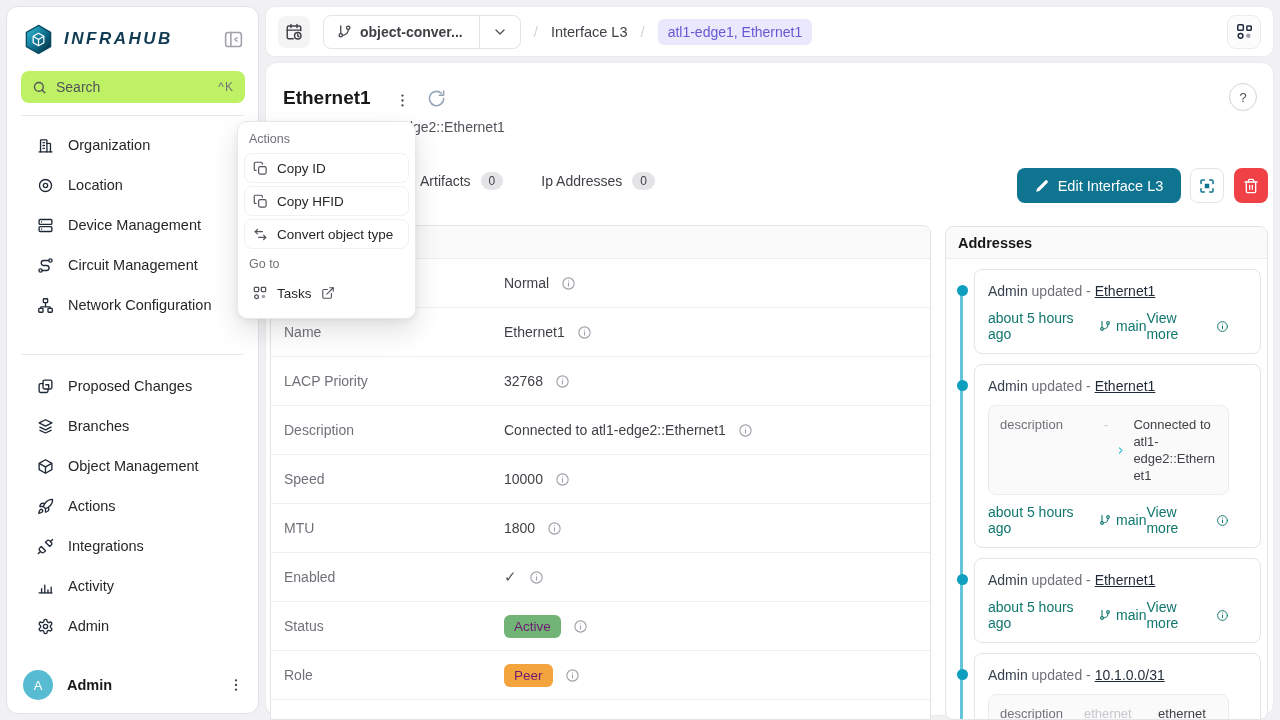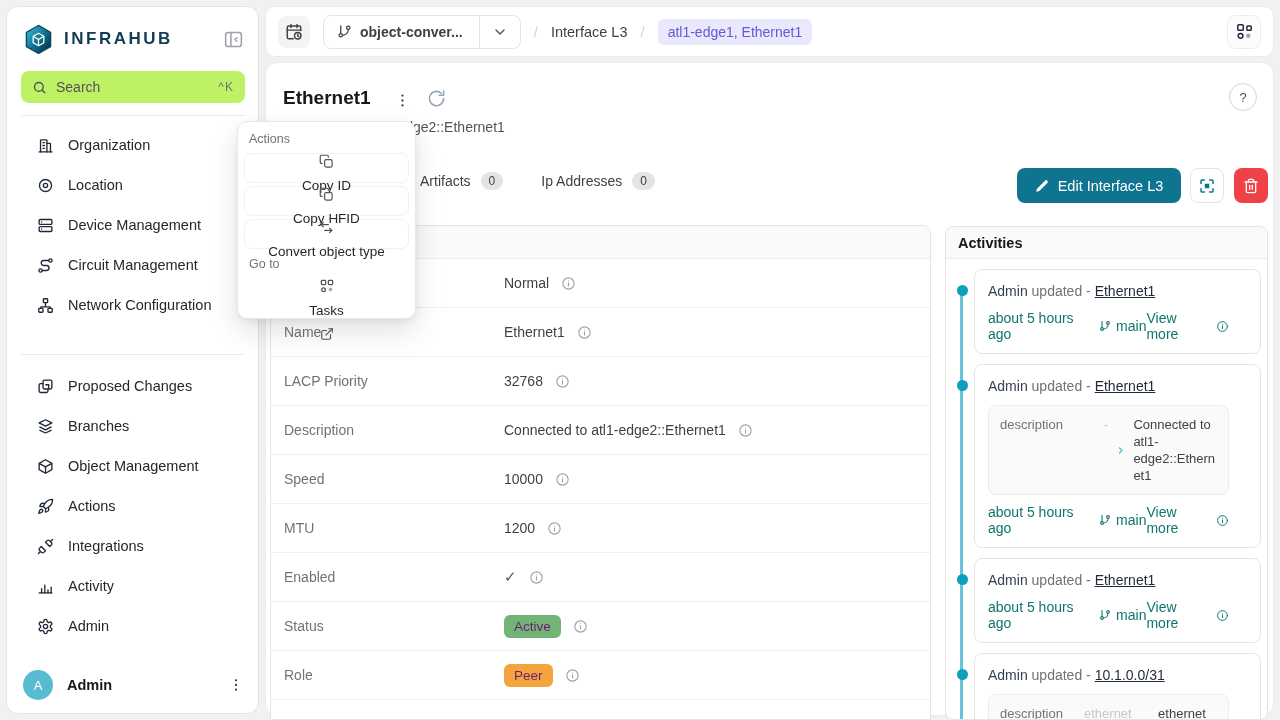--- a/index.html
+++ b/index.html
@@ -6,21 +6,21 @@
   html,body { width:1280px; height:720px; overflow:hidden; }
   body { font-family:"Liberation Sans", sans-serif; background:#f1f1f3; color:#27272a; }
   #app { position:relative; width:1280px; height:720px; overflow:hidden; }
   svg { display:block; }
   .ic { flex:none; }
 
   
   .sidebar { position:absolute; left:6px; top:6px; width:253px; height:708px;
     background:#fff; border:1px solid #e4e4e7; border-radius:12px; }
   .logo-row { position:absolute; left:16px; right:14px; top:13px; height:38px;
-    display:flex; align-items:center; gap:10px; }
+    display:flex; align-items:center; gap:10px;font-style:italic; }
   .logo-text { font-size:17px; font-weight:800; letter-spacing:2.5px; color:#113c54; }
   .collapse-btn { margin-left:auto; color:#a1a1aa; cursor:pointer; }
   .searchbox { position:absolute; left:14px; top:64px; width:224px; height:32px;
     background:#bef264; border-radius:8px; display:flex; align-items:center;
     gap:9px; padding:0 11px; color:#52525b; font-size:14px; cursor:pointer; }
   .kbd { margin-left:auto; font-size:12px; color:#71717a; letter-spacing:1px; }
   .side-divider { position:absolute; left:14px; right:14px; height:1px; background:#e9e9ec; }
   .nav-item { position:absolute; left:14px; right:14px; height:40px; display:flex;
     align-items:center; gap:14px; padding-left:16px; font-size:14.5px; color:#27272a;
     border-radius:8px; cursor:pointer; }
@@ -119,21 +119,21 @@
   .diff-arrow { color:#38bdd4; align-self:center; flex:none; }
   .diff-new { flex:1.2; color:#3f3f46; white-space:pre-line; overflow-wrap:break-word; min-width:0; }
 
   
   .ctx-menu { position:absolute; left:237px; top:121px; width:179px; background:#fff;
     border:1px solid #e8e8eb; border-radius:10px; padding:5px 6px 7px 6px;
     box-shadow:0 12px 28px rgba(0,0,0,.12), 0 2px 6px rgba(0,0,0,.06); z-index:50; }
   .ctx-header { font-size:12.5px; color:#71717a; padding:5px 5px 4px 5px; }
   .ctx-item { height:30px; display:flex; align-items:center; gap:9px; padding:0 8px;
     margin:3px 0; border:1px solid #f1f1f4; border-radius:8px; background:#fff;
-    font-size:13.5px; color:#27272a; cursor:pointer;flex-direction:column; }
+    font-size:13.5px; color:#27272a; cursor:pointer; }
   .ctx-item .ic { color:#52525b; }
   .ext-ic { color:#52525b; }
 </style>
 </head>
 <body>
 
 <div id="app">
 
   <aside class="sidebar">
     <div class="logo-row">
@@ -479,21 +479,21 @@
               <circle cx="12" cy="12" r="9"></circle>
               <path d="M12 11v5"></path>
               <path d="M12 7.5h.01"></path>
             </svg>
           </span>
         </div>
     </div>
     <div class="trow">
       <div class="tlabel">MTU</div>
       <div class="tvalue">
-          <span>1200</span>
+          <span>1800</span>
         <span class="info-ic ic">
             <svg width="15" height="15" viewBox="0 0 24 24" fill="none" stroke="currentColor" stroke-width="1.8" stroke-linecap="round">
               <circle cx="12" cy="12" r="9"></circle>
               <path d="M12 11v5"></path>
               <path d="M12 7.5h.01"></path>
             </svg>
           </span>
         </div>
     </div>
     <div class="trow">
@@ -531,21 +531,21 @@
               <circle cx="12" cy="12" r="9"></circle>
               <path d="M12 11v5"></path>
               <path d="M12 7.5h.01"></path>
             </svg>
           </span>
         </div>
     </div>
   </section>
 
   <section class="acts-panel">
-    <div class="acts-head">Activities</div>
+    <div class="acts-head">Addresses</div>
     <div class="acts-body">
       <div class="timeline"></div>
 
       <div class="act-card">
         <span class="act-dot"></span>
         <div class="act-title"><span class="act-actor">Admin</span> <span>updated -</span> <span class="act-obj">Ethernet1</span></div>
         <div class="act-footer">
           <span>about 5 hours ago</span>
           <span class="act-branch">
               <span class="ic">

